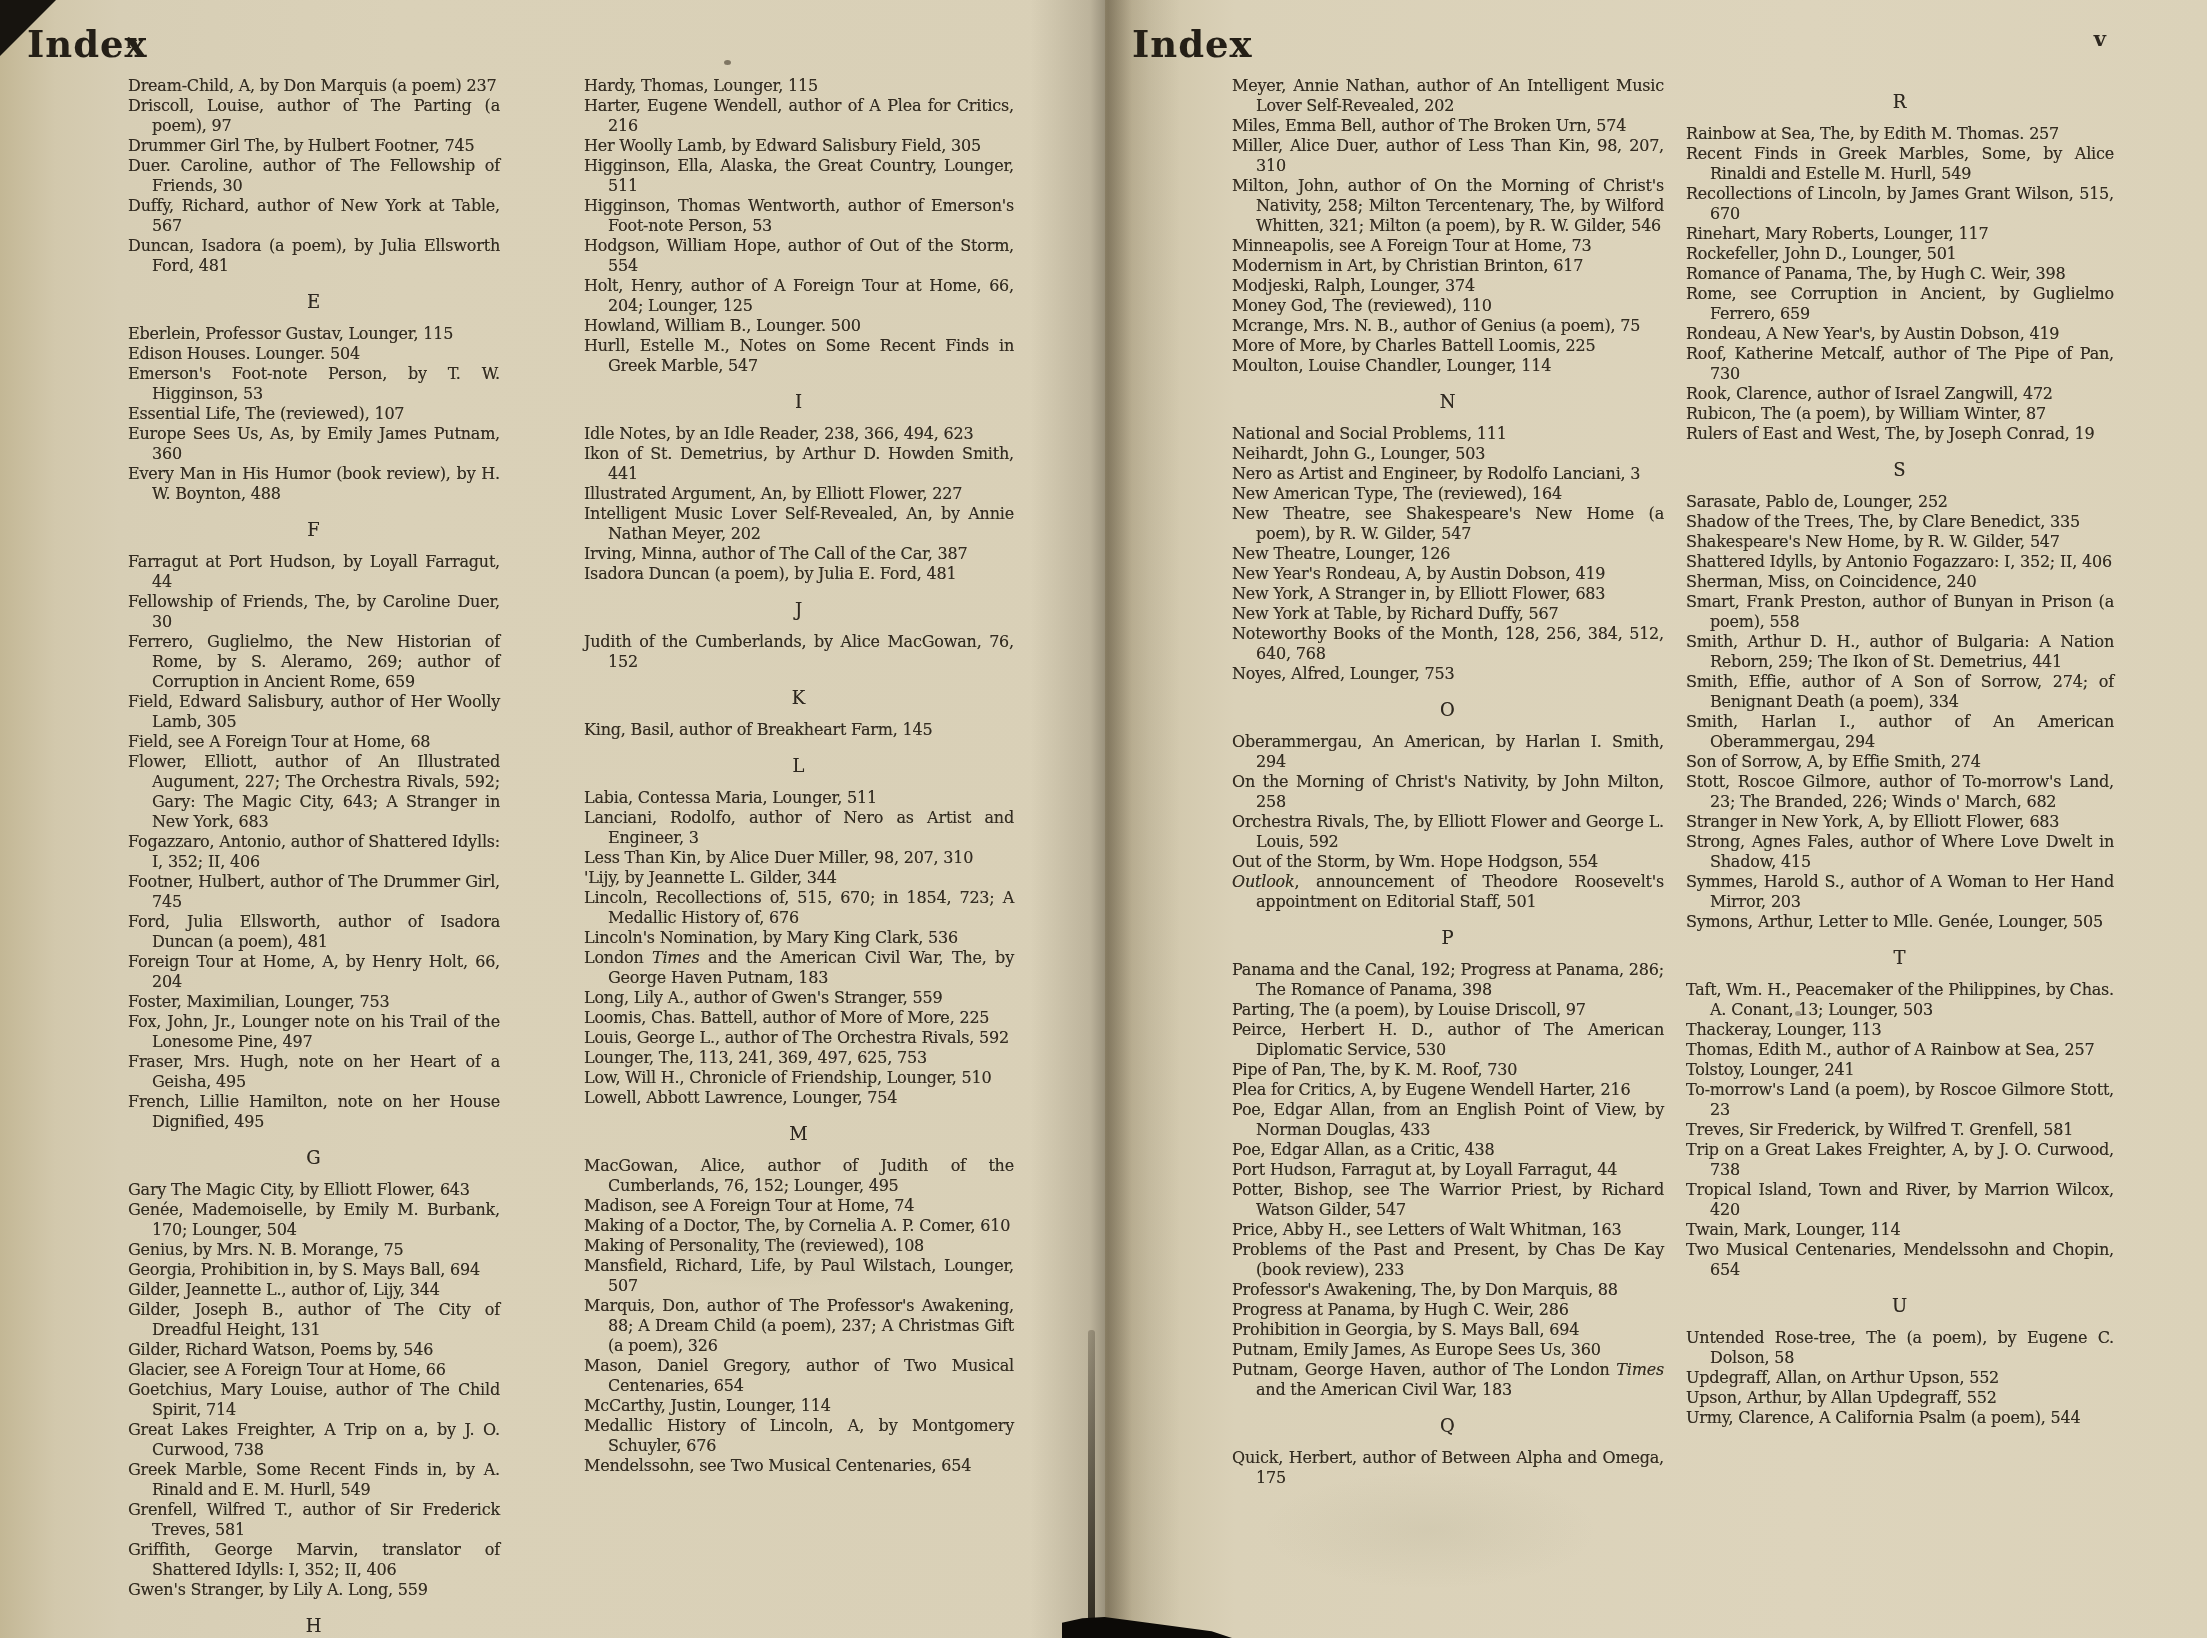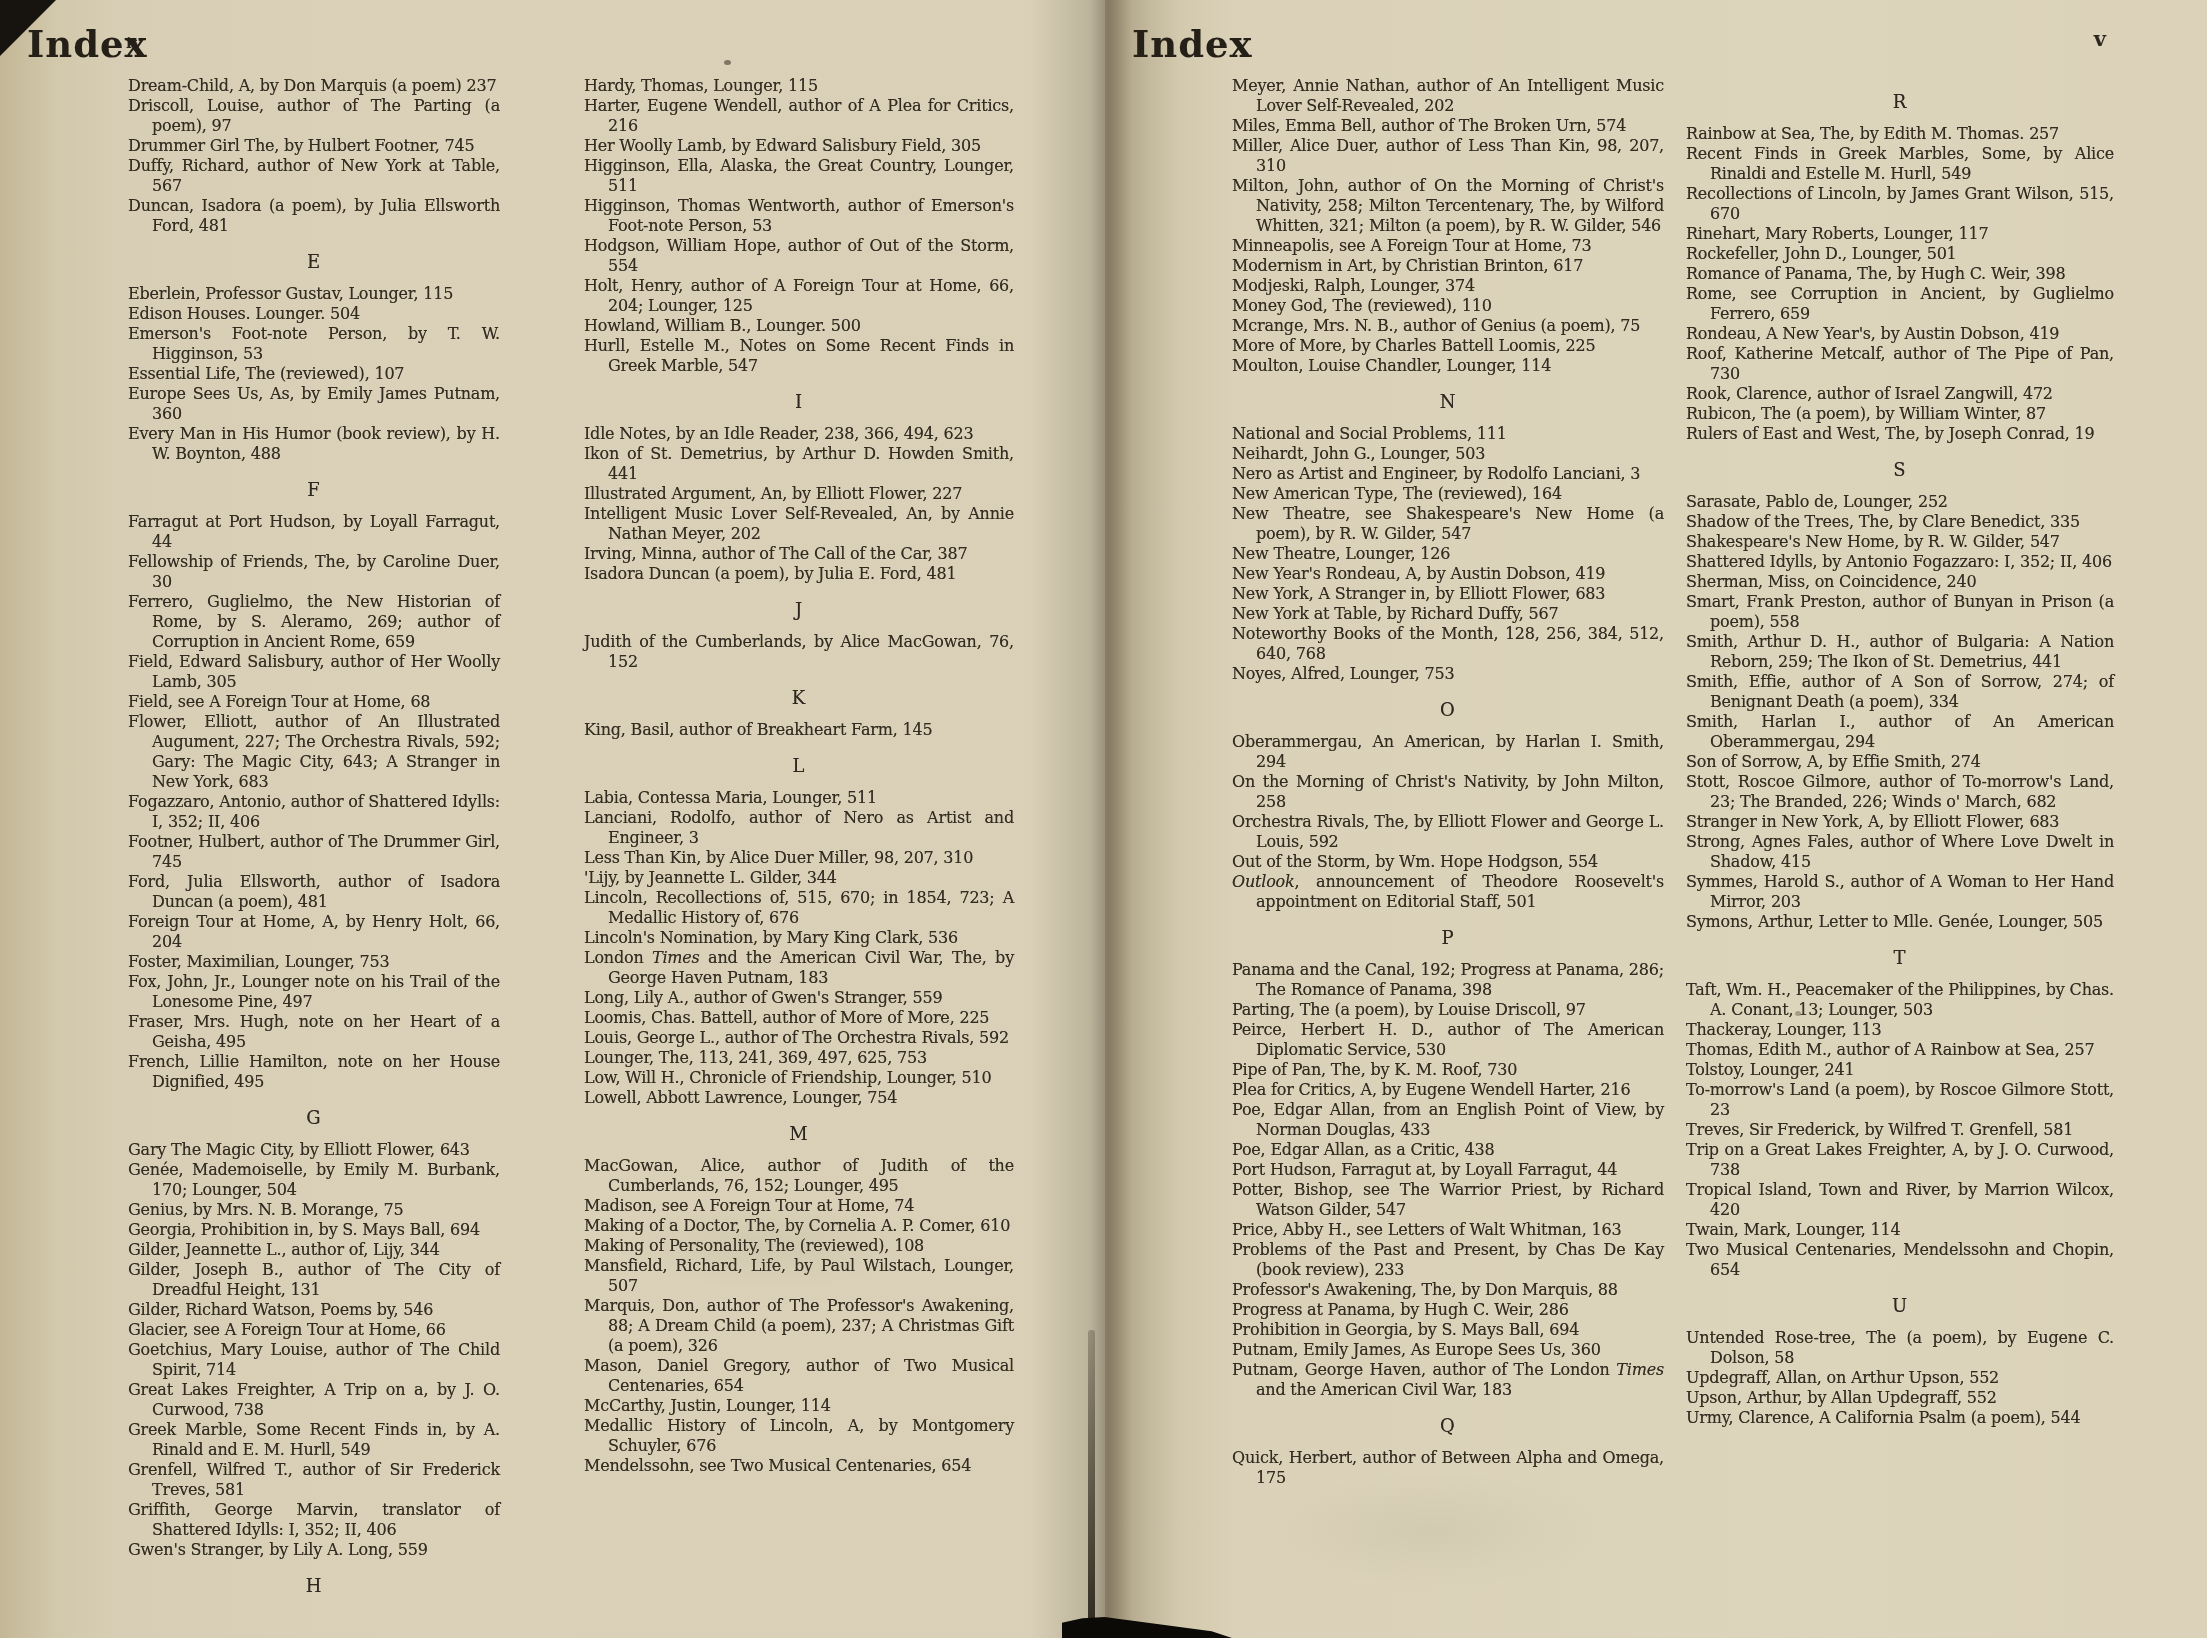--- a/index.html
+++ b/index.html
@@ -78,20 +78,21 @@
 
 <div class="page page-right">
   <div class="index-title">Index</div>
   <div class="folio folio-right">v</div>
 </div>
 
 <div id="c1" class="col">
     <p class="entry">Dream-Child, A, by Don Marquis (a poem) 237</p>
     <p class="entry">Driscoll, Louise, author of The Parting (a poem), 97</p>
     <p class="entry">Drummer Girl The, by Hulbert Footner, 745</p>
+    <p class="entry">Duer. Caroline, author of The Fellowship of Friends, 30</p>
     <p class="entry">Duffy, Richard, author of New York at Table, 567</p>
     <p class="entry">Duncan, Isadora (a poem), by Julia Ellsworth Ford, 481</p>
     <div class="letter">E</div>
     <p class="entry">Eberlein, Professor Gustav, Lounger, 115</p>
     <p class="entry">Edison Houses. Lounger. 504</p>
     <p class="entry">Emerson's Foot-note Person, by T. W. Higginson, 53</p>
     <p class="entry">Essential Life, The (reviewed), 107</p>
     <p class="entry">Europe Sees Us, As, by Emily James Putnam, 360</p>
     <p class="entry">Every Man in His Humor (book review), by H. W. Boynton, 488</p>
     <div class="letter">F</div>

